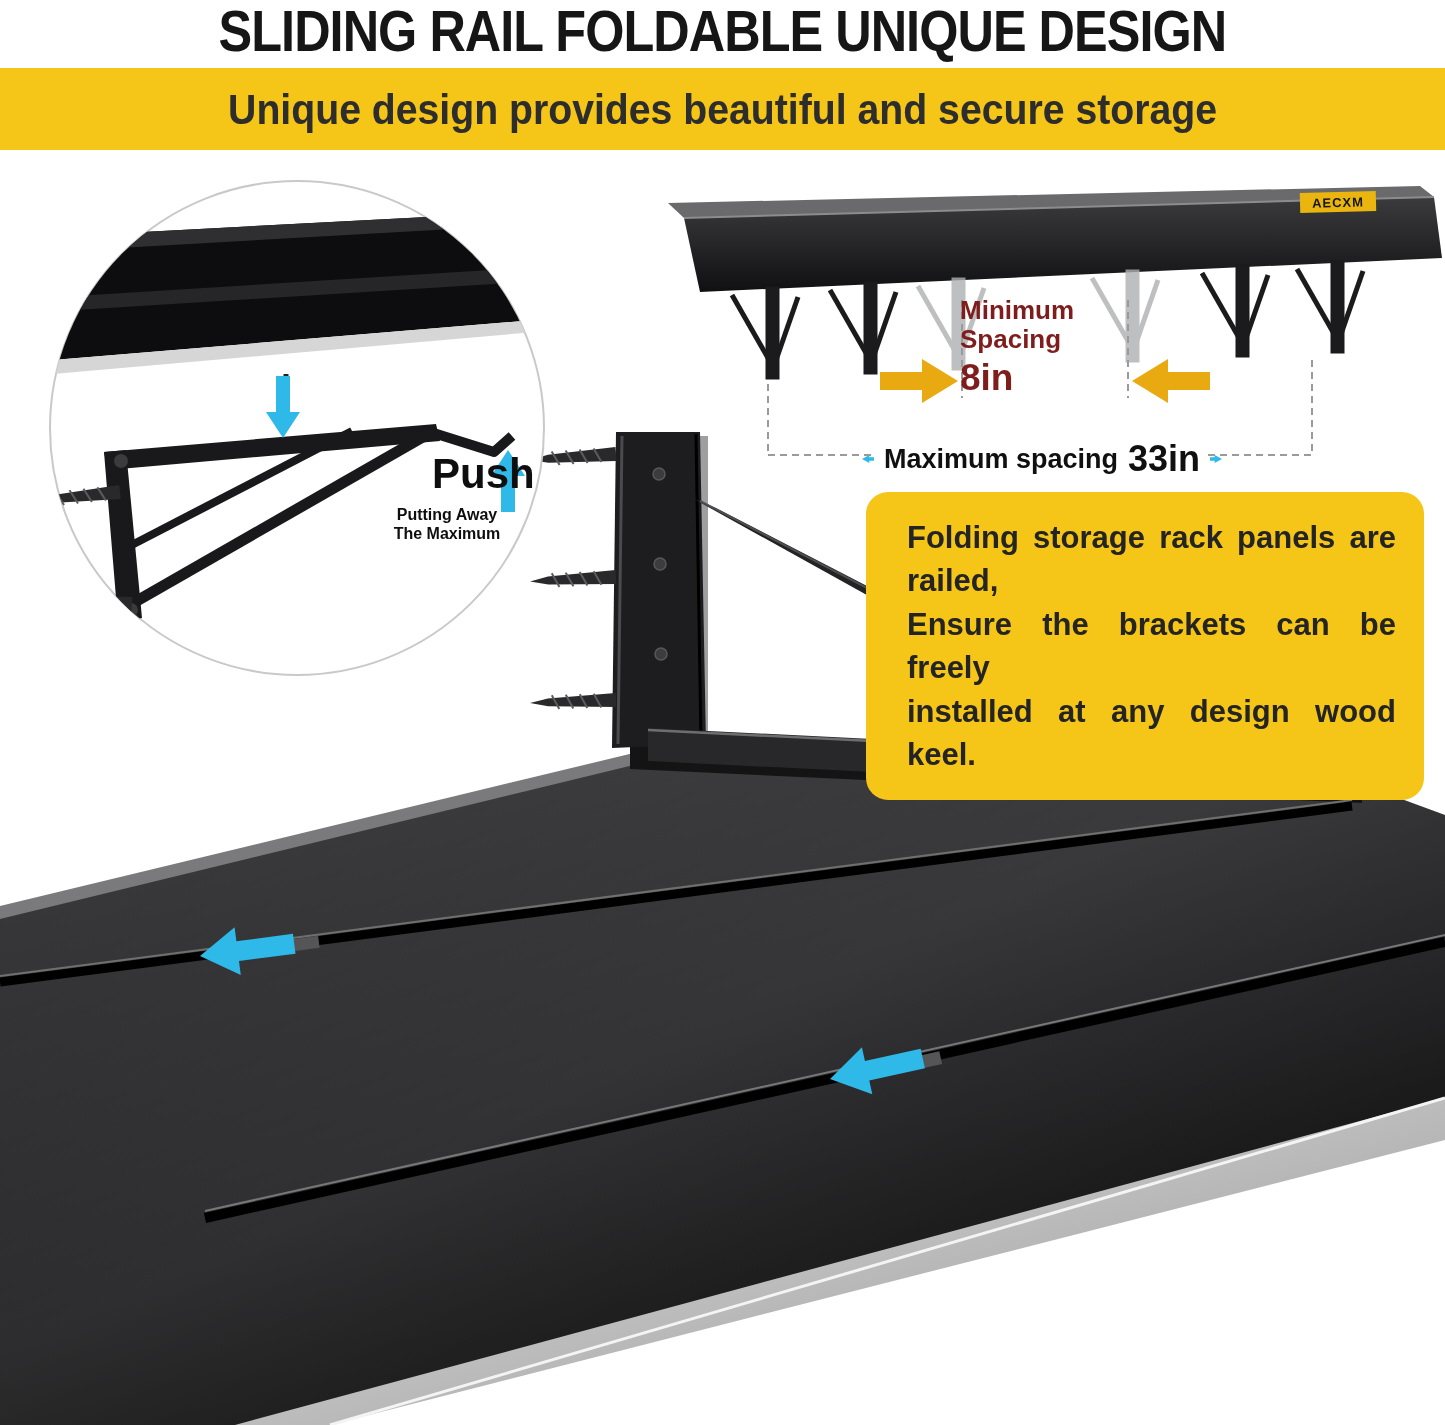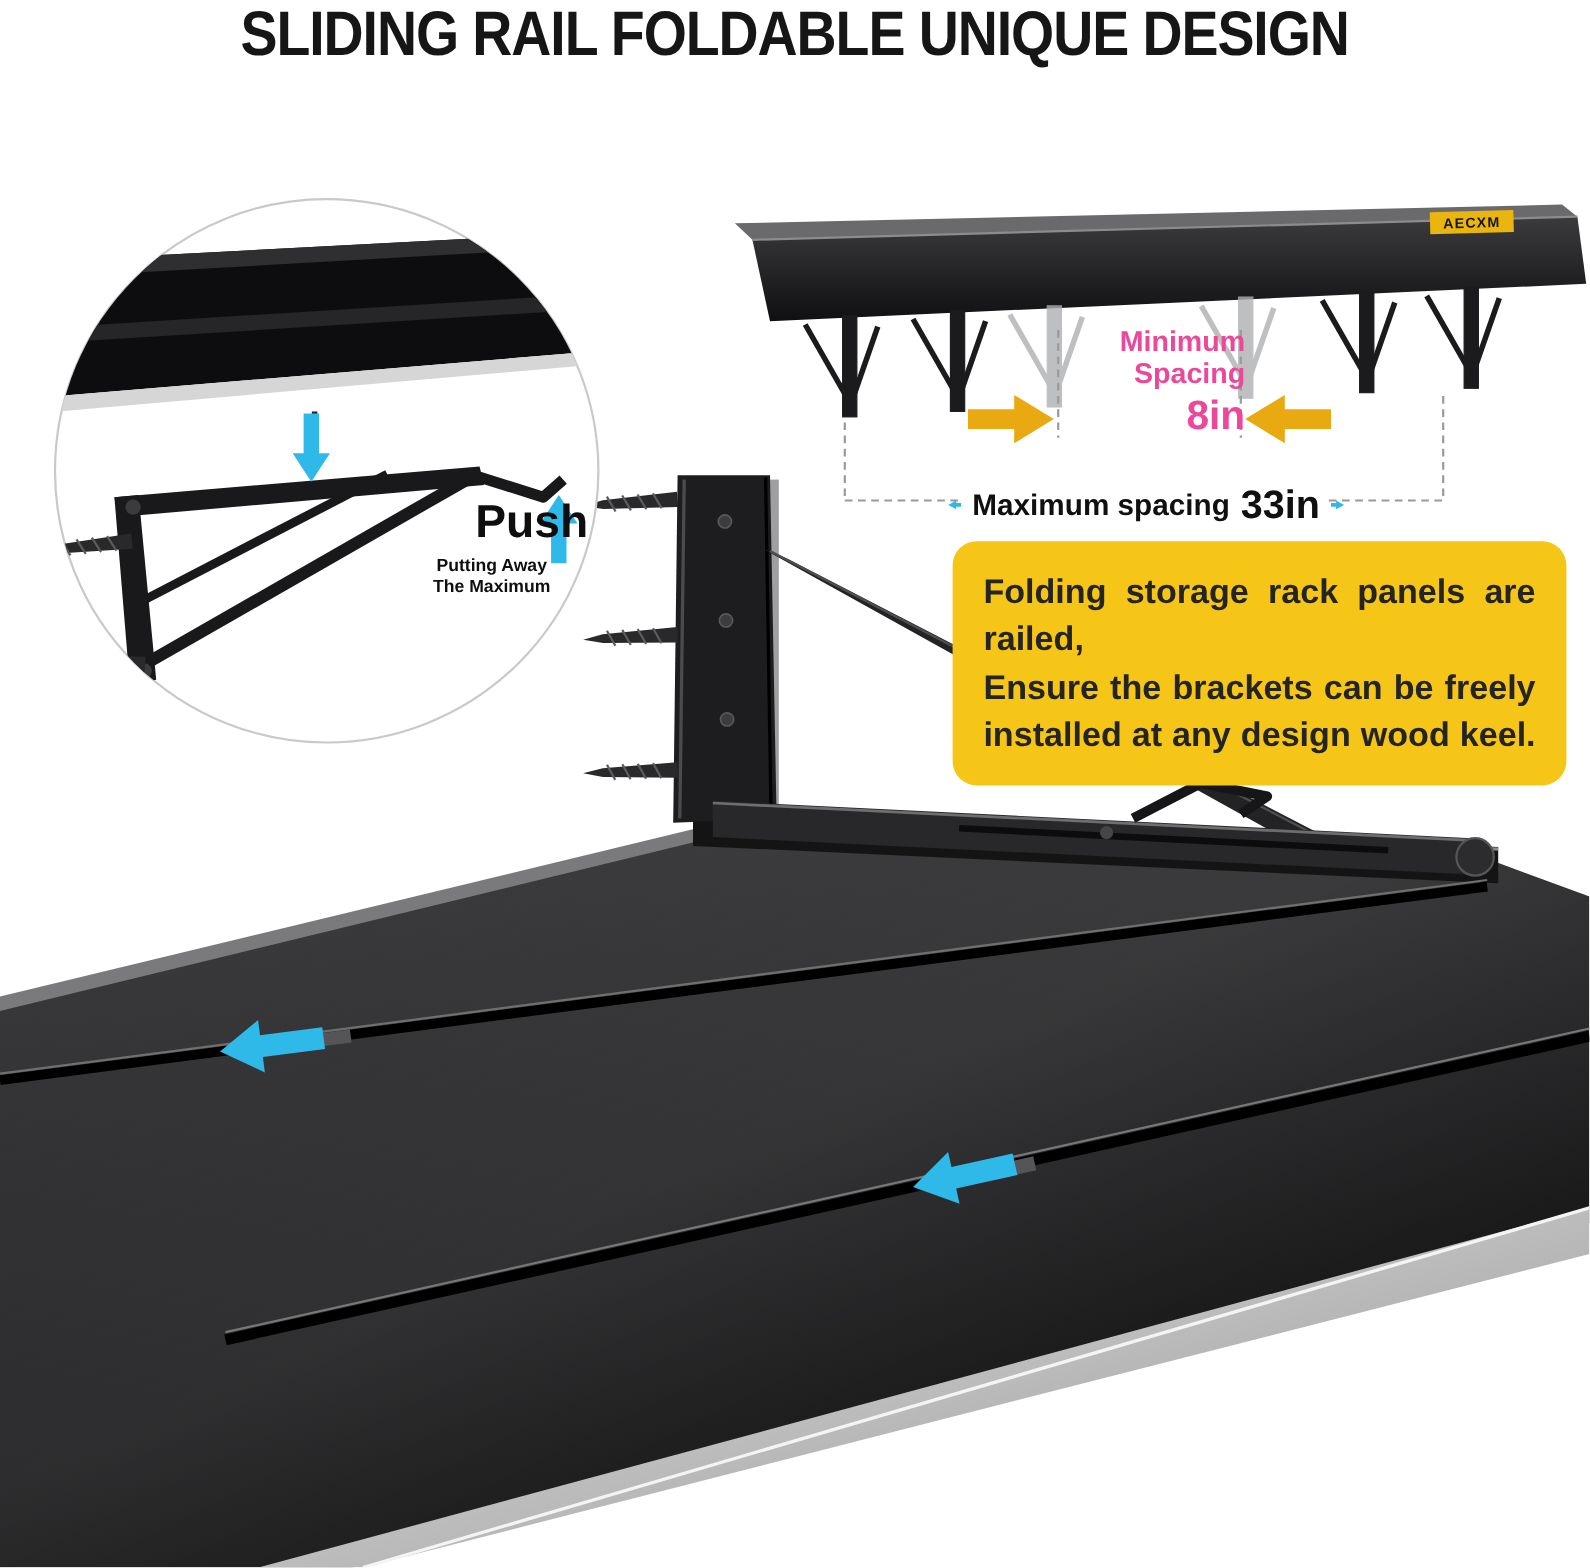--- a/index.html
+++ b/index.html
@@ -13,31 +13,31 @@
   .banner span{font-size:40px;font-weight:bold;color:#2d2d2d;transform:scale(0.98,1.05);white-space:nowrap;}
 
   
   .scene{position:absolute;top:0;left:0;}
 
   
   .push{position:absolute;left:404px;top:450px;font-size:42px;font-weight:bold;color:#0e0e0e;margin-left:28px;}
   .inset-caption{position:absolute;left:338px;top:506px;width:218px;text-align:center;font-size:16px;font-weight:bold;color:#0e0e0e;line-height:1.16;}
 
   
-  .min-block{position:absolute;left:960px;top:296px;width:172px;text-align:right;color:#ec4899;}
+  .min-block{position:absolute;left:960px;top:296px;width:172px;text-align:left;color:#7f1d1d;}
   .min-label{font-size:26px;font-weight:bold;line-height:1.12;}
   .min-value{font-size:37px;font-weight:bold;margin-top:3px;}
   .max-row{position:absolute;left:862px;top:438px;width:360px;display:flex;align-items:center;justify-content:center;gap:10px;color:#101010;}
   .max-label{font-size:27px;font-weight:bold;white-space:nowrap;}
   .max-value{font-size:36px;font-weight:bold;white-space:nowrap;}
   .arrow-ico{display:block;}
 
   
   .info-box{position:absolute;left:866px;top:492px;width:558px;box-sizing:border-box;background:#F5C517;border-radius:22px;padding:24px 28px;color:#242424;}
-  .info-box .l{font-size:31px;font-weight:bold;line-height:1.4;text-align:justify;text-align-last:justify;}
+  .info-box .l{font-size:31px;font-weight:bold;line-height:1.4;text-align:justify;text-align-last:justify;margin-left:13px;}
 
   
   .brand{position:absolute;left:1300px;top:192px;width:76px;height:20px;background:#E9B50E;color:#161616;
          display:flex;align-items:center;justify-content:center;font-size:13px;font-weight:bold;letter-spacing:1px;
          transform:rotate(-1.5deg);}
 </style>
 </head>
 <body>
 
 <div class="canvas">
@@ -217,20 +217,23 @@
         <polygon points="958,381 922,359 922,372 880,372 880,390 922,390 922,403"></polygon>
         <polygon points="1132,381 1168,359 1168,372 1210,372 1210,390 1168,390 1168,403"></polygon>
       </g>
     </g>
   </svg>
 
   <header class="title">
     <span>SLIDING RAIL FOLDABLE UNIQUE DESIGN</span>
   </header>
 
+  <div class="banner">
+    <span>Unique design provides beautiful and secure storage</span>
+  </div>
 
   <div class="push">Push</div>
   <div class="inset-caption">
     <div>Putting Away</div>
     <div>The Maximum</div>
   </div>
 
   <div class="brand">AECXM</div>
 
   <div class="min-block">

